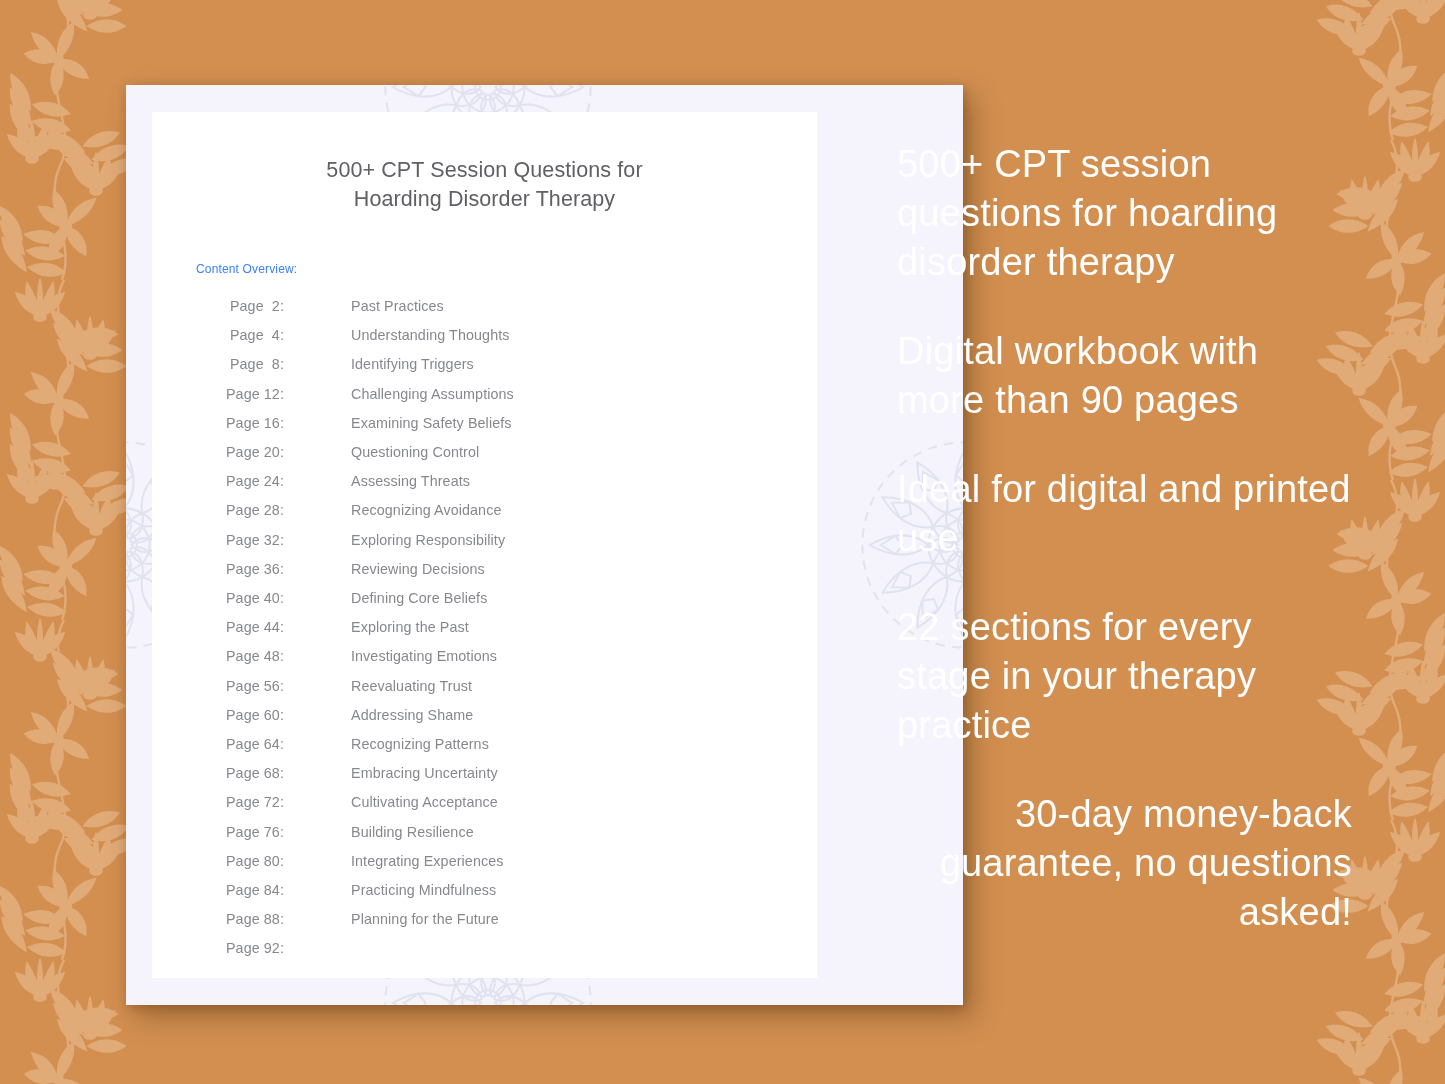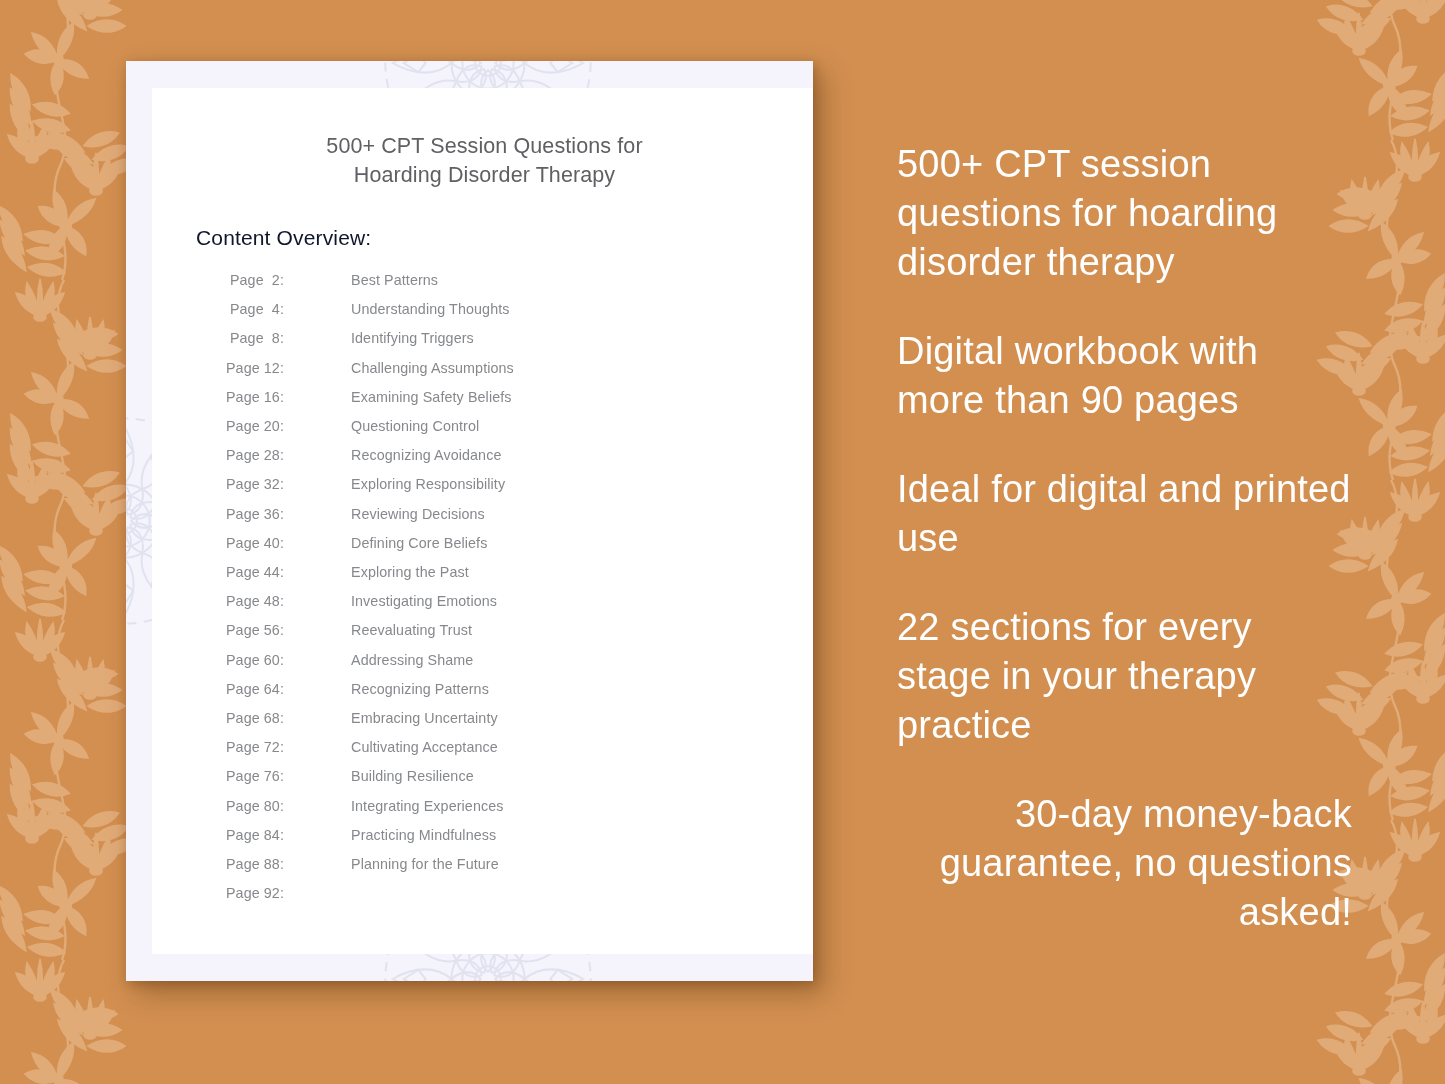--- a/index.html
+++ b/index.html
@@ -31,22 +31,22 @@
     opacity: 0.55;
     pointer-events: none;
   }
   .vine.left  { left: -8px; }
   .vine.right { right: -18px; transform: scaleX(-1); }
 
   
   #doc-card {
     position: absolute;
     left: 126px;
-    top: 61px;
-    width: 687px;
+    top: 85px;
+    width: 837px;
     height: 920px;
     background: #f5f3fb;
     box-shadow: 10px 12px 26px rgba(90, 52, 18, 0.40),
                 2px 3px 10px rgba(90, 52, 18, 0.30);
     overflow: hidden;
   }
 
   
   .mandala {
     position: absolute;
@@ -75,23 +75,23 @@
     text-align: center;
     font-size: 21.5px;
     line-height: 29px;
     font-weight: 400;
     color: #5f6063;
     letter-spacing: 0.1px;
     white-space: pre-line;
   }
 
   #overview-label {
-    margin-top: 36px;
-    font-size: 21px;
-    color: #0f172a;
+    margin-top: 48px;
+    font-size: 12px;
+    color: #3b82f6;
     letter-spacing: 0.15px;
   }
 
   #toc {
     margin-top: 16px;
     padding-left: 22px;
   }
   .toc-row {
     display: flex;
     align-items: center;
@@ -250,21 +250,21 @@
     </svg>
 
     <div id="doc-page">
       <h1 id="doc-title">500+ CPT Session Questions for
 Hoarding Disorder Therapy</h1>
       <div id="overview-label">Content Overview:</div>
       <div id="toc">
           <div class="toc-row">
             <span class="toc-page">Page  2:</span>
             <span class="toc-sep"></span>
-            <span class="toc-title">Best Patterns</span>
+            <span class="toc-title">Past Practices</span>
           </div>
           <div class="toc-row">
             <span class="toc-page">Page  4:</span>
             <span class="toc-sep"></span>
             <span class="toc-title">Understanding Thoughts</span>
           </div>
           <div class="toc-row">
             <span class="toc-page">Page  8:</span>
             <span class="toc-sep"></span>
             <span class="toc-title">Identifying Triggers</span>
@@ -276,20 +276,25 @@
           </div>
           <div class="toc-row">
             <span class="toc-page">Page 16:</span>
             <span class="toc-sep"></span>
             <span class="toc-title">Examining Safety Beliefs</span>
           </div>
           <div class="toc-row">
             <span class="toc-page">Page 20:</span>
             <span class="toc-sep"></span>
             <span class="toc-title">Questioning Control</span>
+          </div>
+          <div class="toc-row">
+            <span class="toc-page">Page 24:</span>
+            <span class="toc-sep"></span>
+            <span class="toc-title">Assessing Threats</span>
           </div>
           <div class="toc-row">
             <span class="toc-page">Page 28:</span>
             <span class="toc-sep"></span>
             <span class="toc-title">Recognizing Avoidance</span>
           </div>
           <div class="toc-row">
             <span class="toc-page">Page 32:</span>
             <span class="toc-sep"></span>
             <span class="toc-title">Exploring Responsibility</span>

